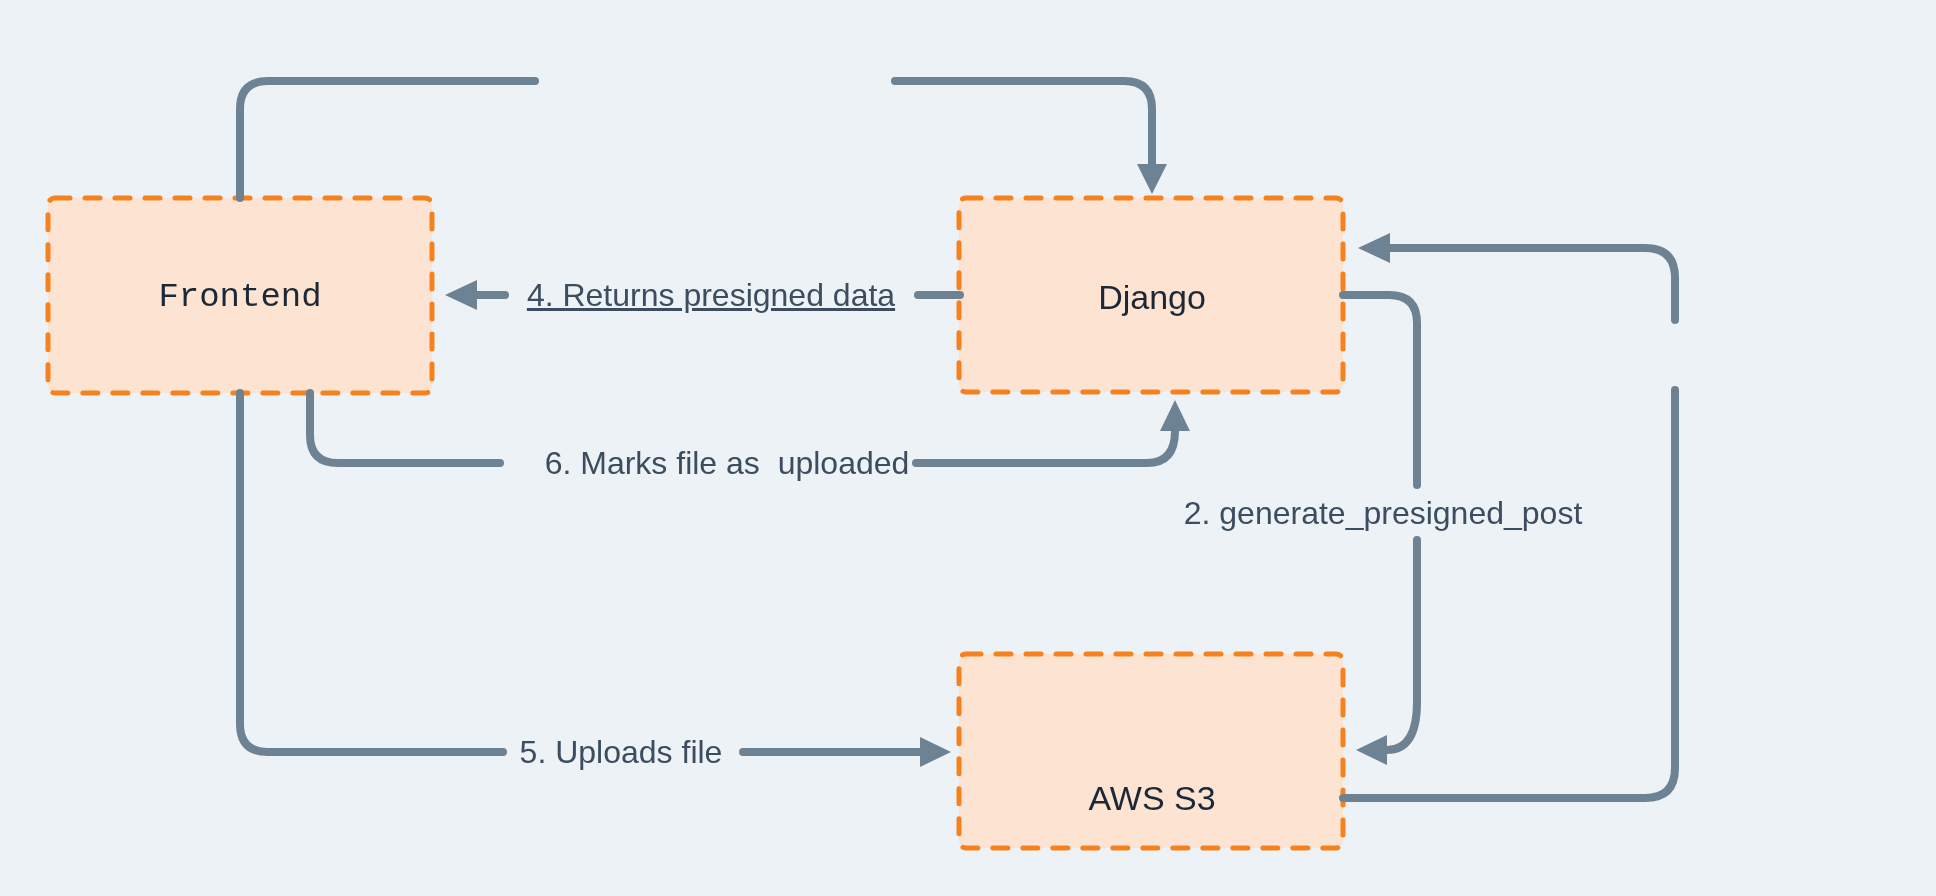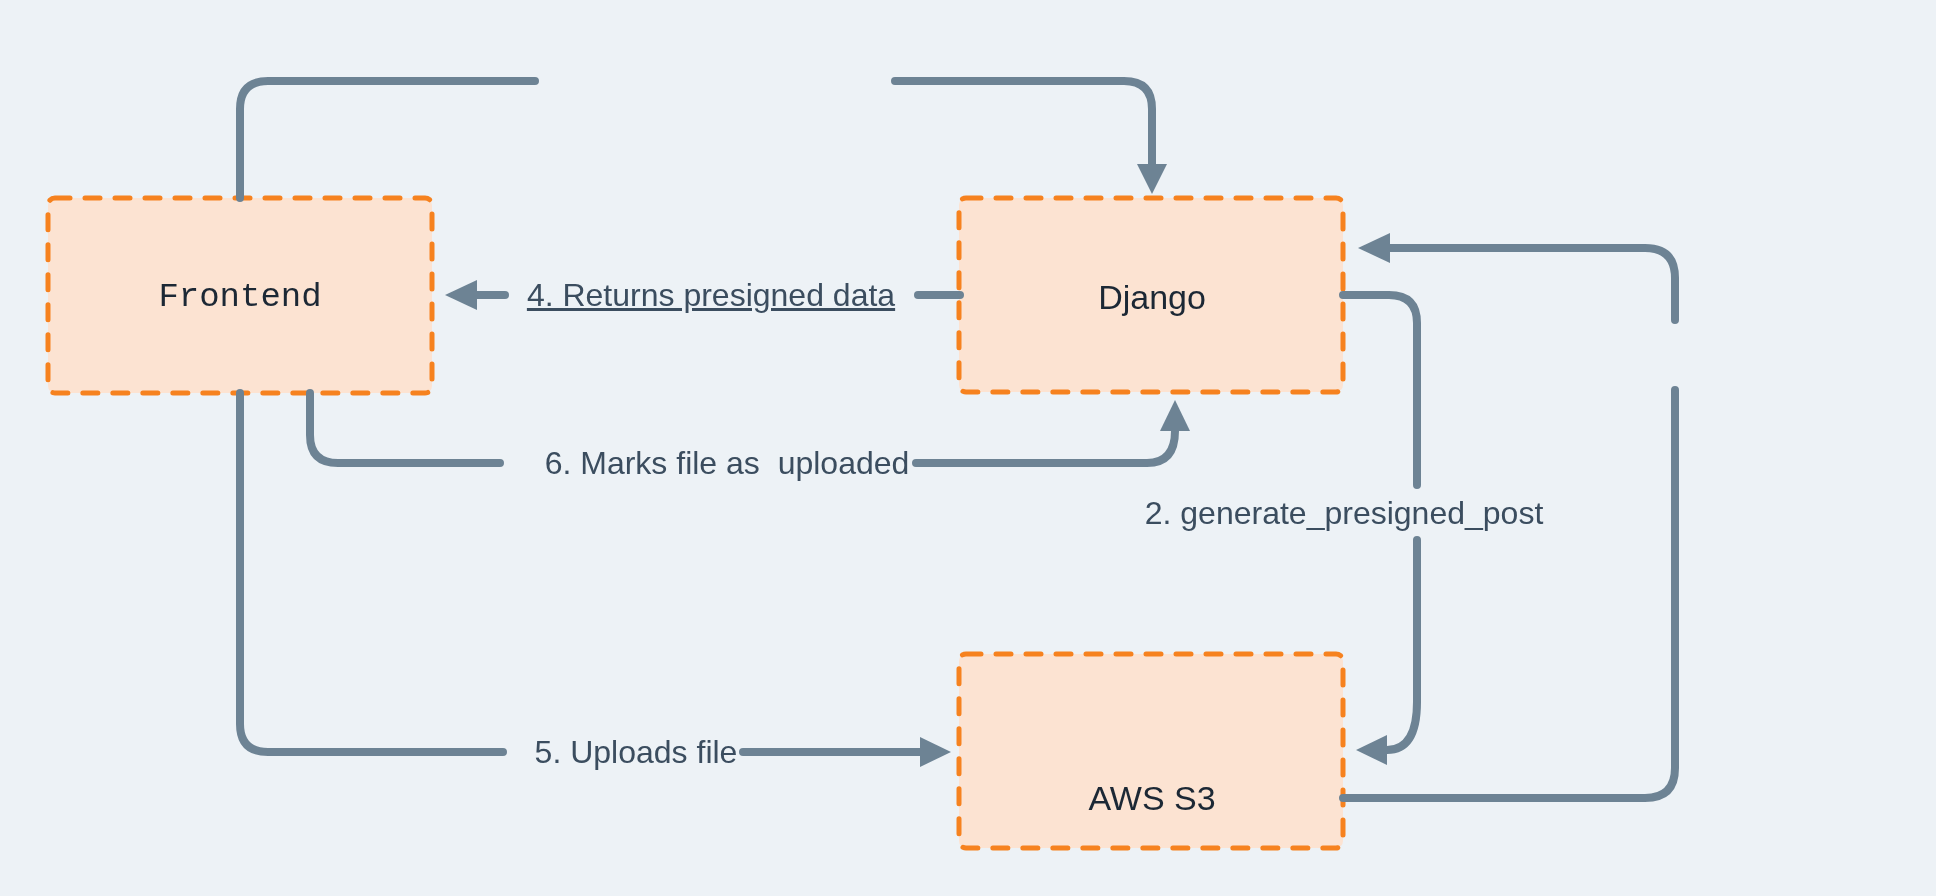--- a/index.html
+++ b/index.html
@@ -18,22 +18,22 @@
        color:var(--arrow-label);font-size:32px;line-height:1;}
   .node-lbl{position:absolute;transform:translate(-50%,-50%);white-space:pre;
        color:var(--box-label);font-size:34px;line-height:1;}
   
   #lbl-box-frontend{left:240px;top:297px;font-family:Liberation Mono, monospace;}
   #lbl-box-django{left:1152px;top:297px;}
   #lbl-box-aws{left:1152px;top:798px;}
   #lbl-arrow-1{left:715px;top:81px;}
   #lbl-arrow-4{left:711px;top:295px;text-decoration:underline;}
   #lbl-arrow-6{left:707px;top:463px;margin-left:20px;}
-  #lbl-arrow-5{left:621px;top:752px;margin-left:15px;}
-  #lbl-arrow-2{left:1344px;top:513px;}
+  #lbl-arrow-5{left:621px;top:752px;}
+  #lbl-arrow-2{left:1383px;top:513px;}
   #lbl-arrow-3{left:1680px;top:352px;}
 </style>
 </head>
 <body>
 
 <div class="stage">
 
   <svg width="1936" height="896" viewBox="0 0 1936 896">
 
     <rect class="node-rect" x="48" y="198" width="384" height="195" rx="7"></rect>

